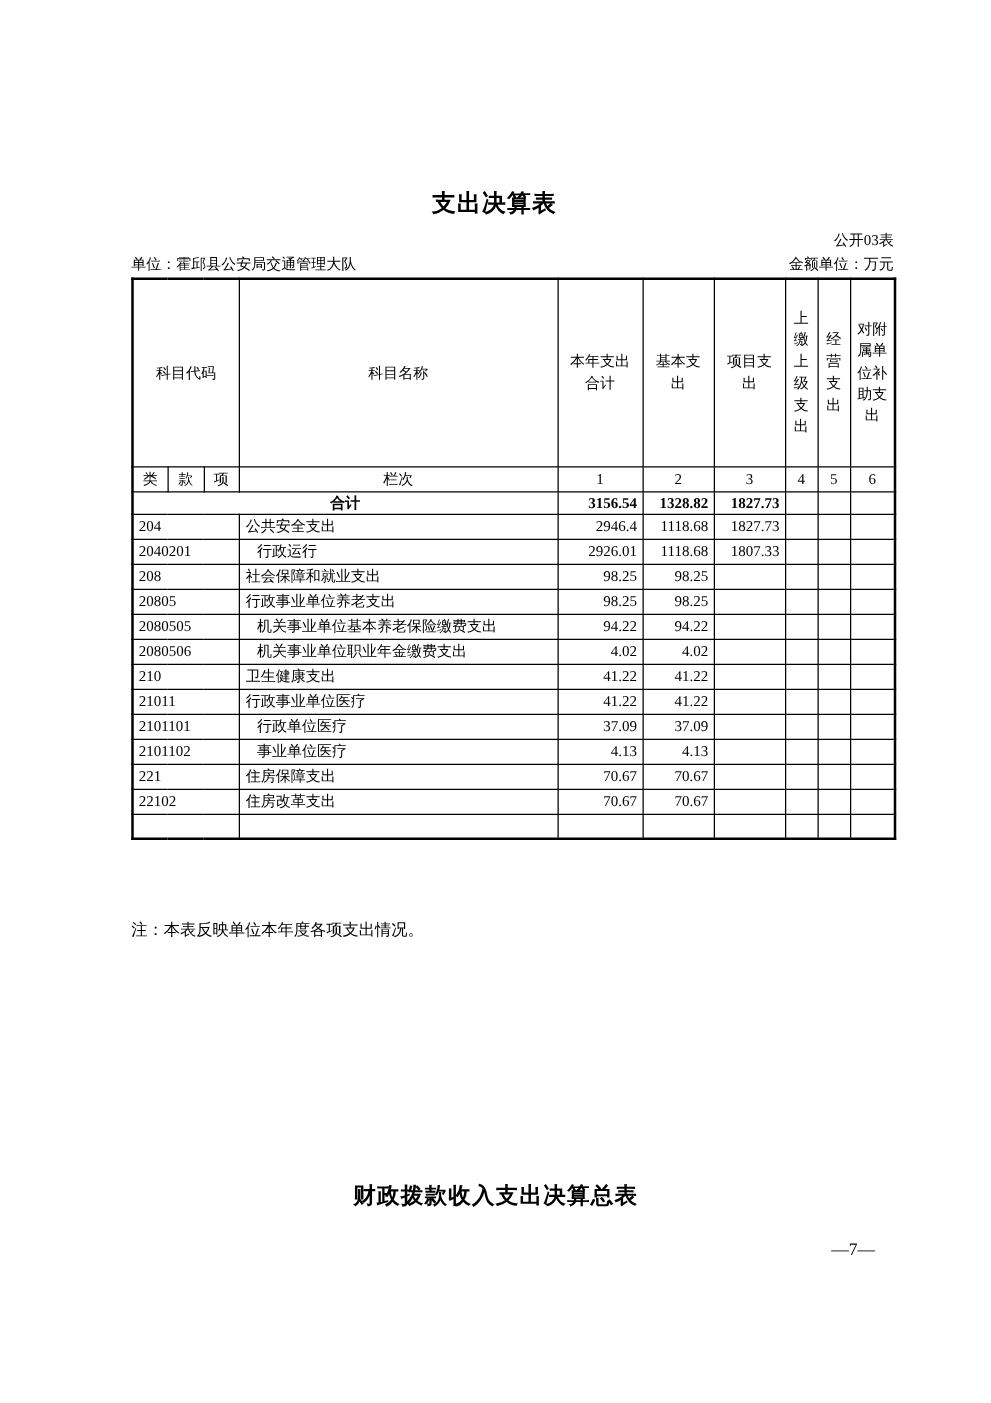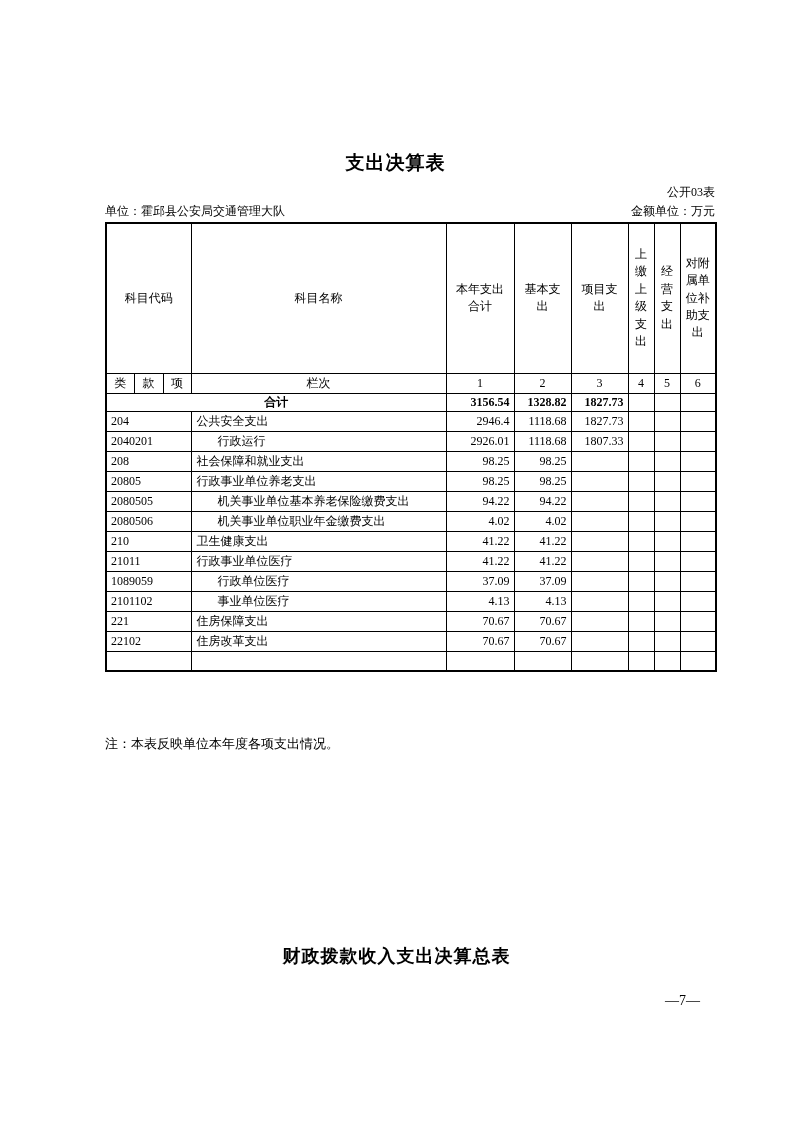--- a/index.html
+++ b/index.html
@@ -42,21 +42,21 @@
     text-align: center; white-space: pre-line; line-height: 1.45;
   }
   tr.subheader-row { height: 20px; }
   tr.subheader-row td { text-align: center; }
   tr.total-row { height: 18px; }
   tr.total-row td { font-weight: bold; }
   tr.total-row .cell-label { text-align: center; }
   tbody tr { height: 20px; }
   .cell-code { text-align: left; padding-left: 4px; }
   .cell-name { text-align: left; padding-left: 5px; white-space: nowrap; }
-  .cell-name.indent { padding-left: 26px; }
+  .cell-name.indent { padding-left: 14px; }
   .cell-num { text-align: right; padding-right: 4px; }
   .cell-empty { }
 
   .note {
     position: absolute; top: 735px; left: 105px;
     font-size: 13px;
     text-align: center;
   }
   .next-title {
     position: absolute; top: 944px; left: 0; width: 793px;
@@ -216,21 +216,21 @@
             <td class="cell-code" colspan="3">21011</td>
             <td class="cell-name">行政事业单位医疗</td>
             <td class="cell-num">41.22</td>
             <td class="cell-num">41.22</td>
             <td class="cell-num"></td>
             <td class="cell-empty"></td>
             <td class="cell-empty"></td>
             <td class="cell-empty"></td>
           </tr>
           <tr>
-            <td class="cell-code" colspan="3">1089059</td>
+            <td class="cell-code" colspan="3">2101101</td>
             <td class="cell-name indent">行政单位医疗</td>
             <td class="cell-num">37.09</td>
             <td class="cell-num">37.09</td>
             <td class="cell-num"></td>
             <td class="cell-empty"></td>
             <td class="cell-empty"></td>
             <td class="cell-empty"></td>
           </tr>
           <tr>
             <td class="cell-code" colspan="3">2101102</td>

